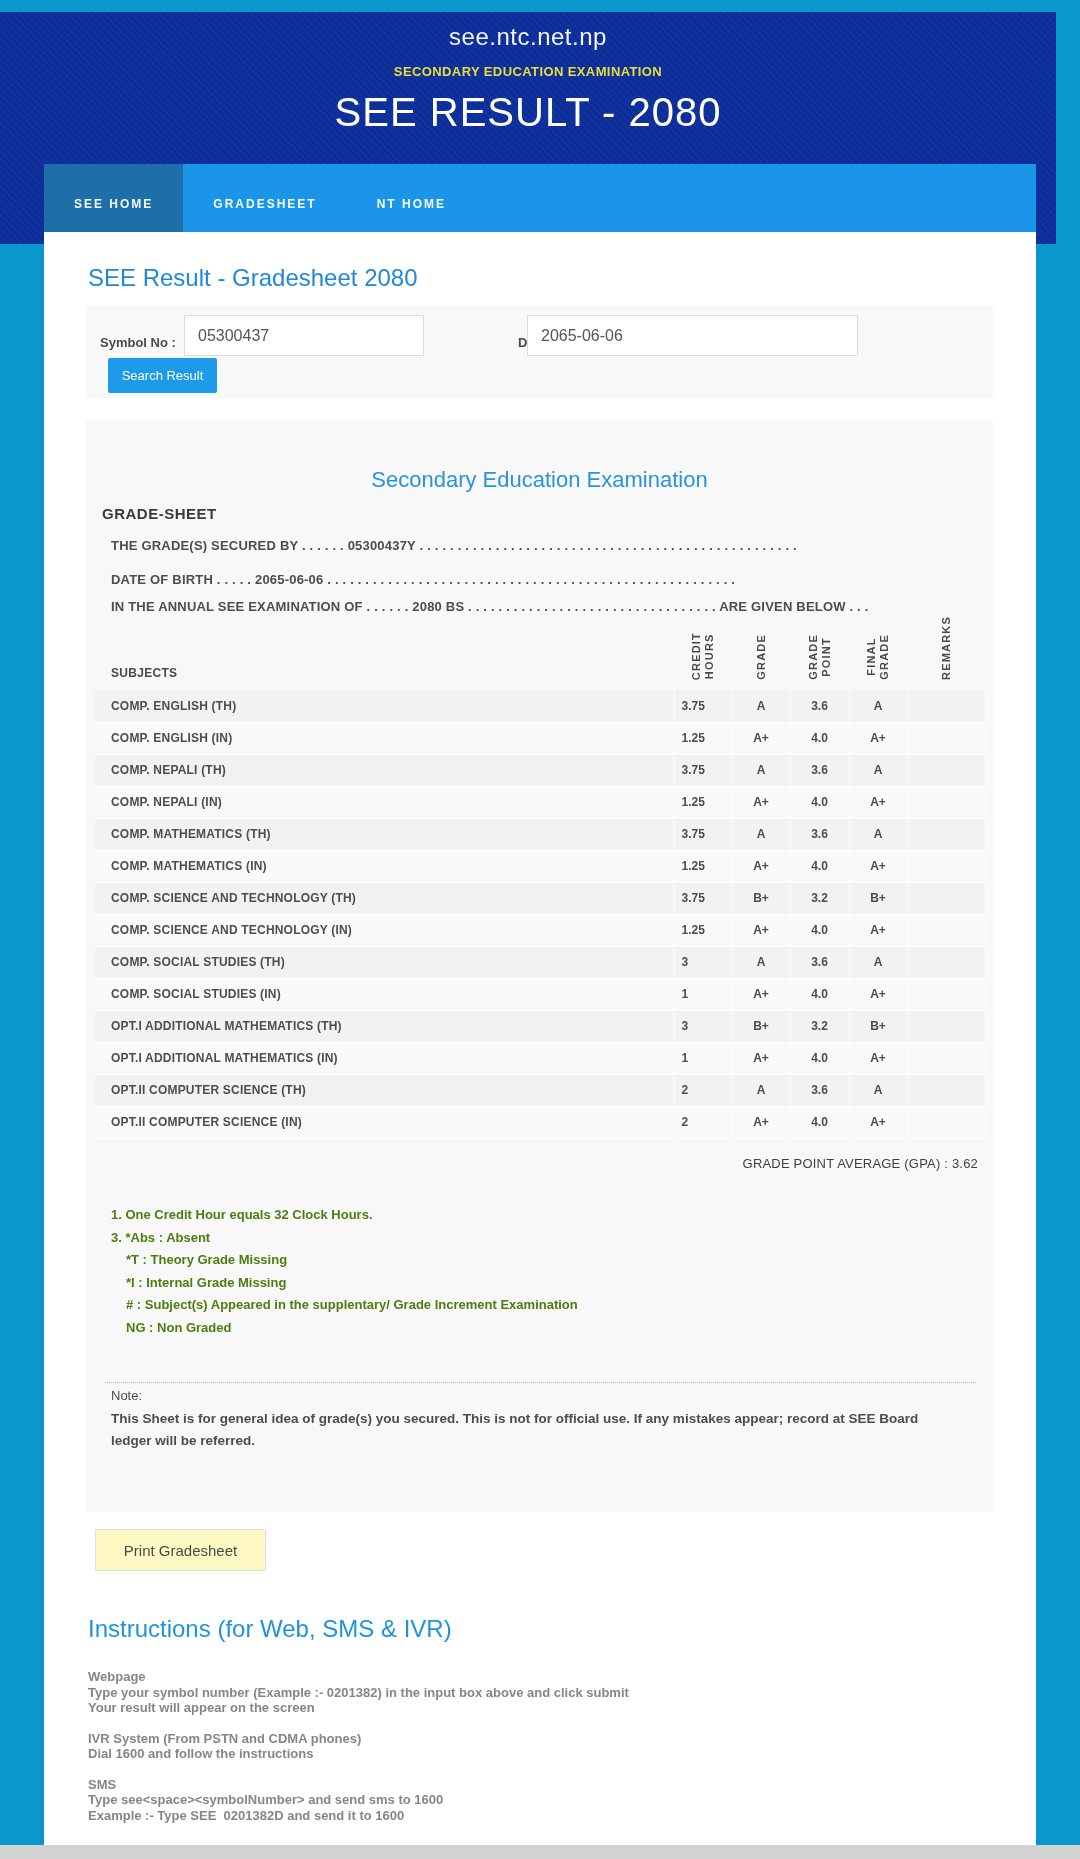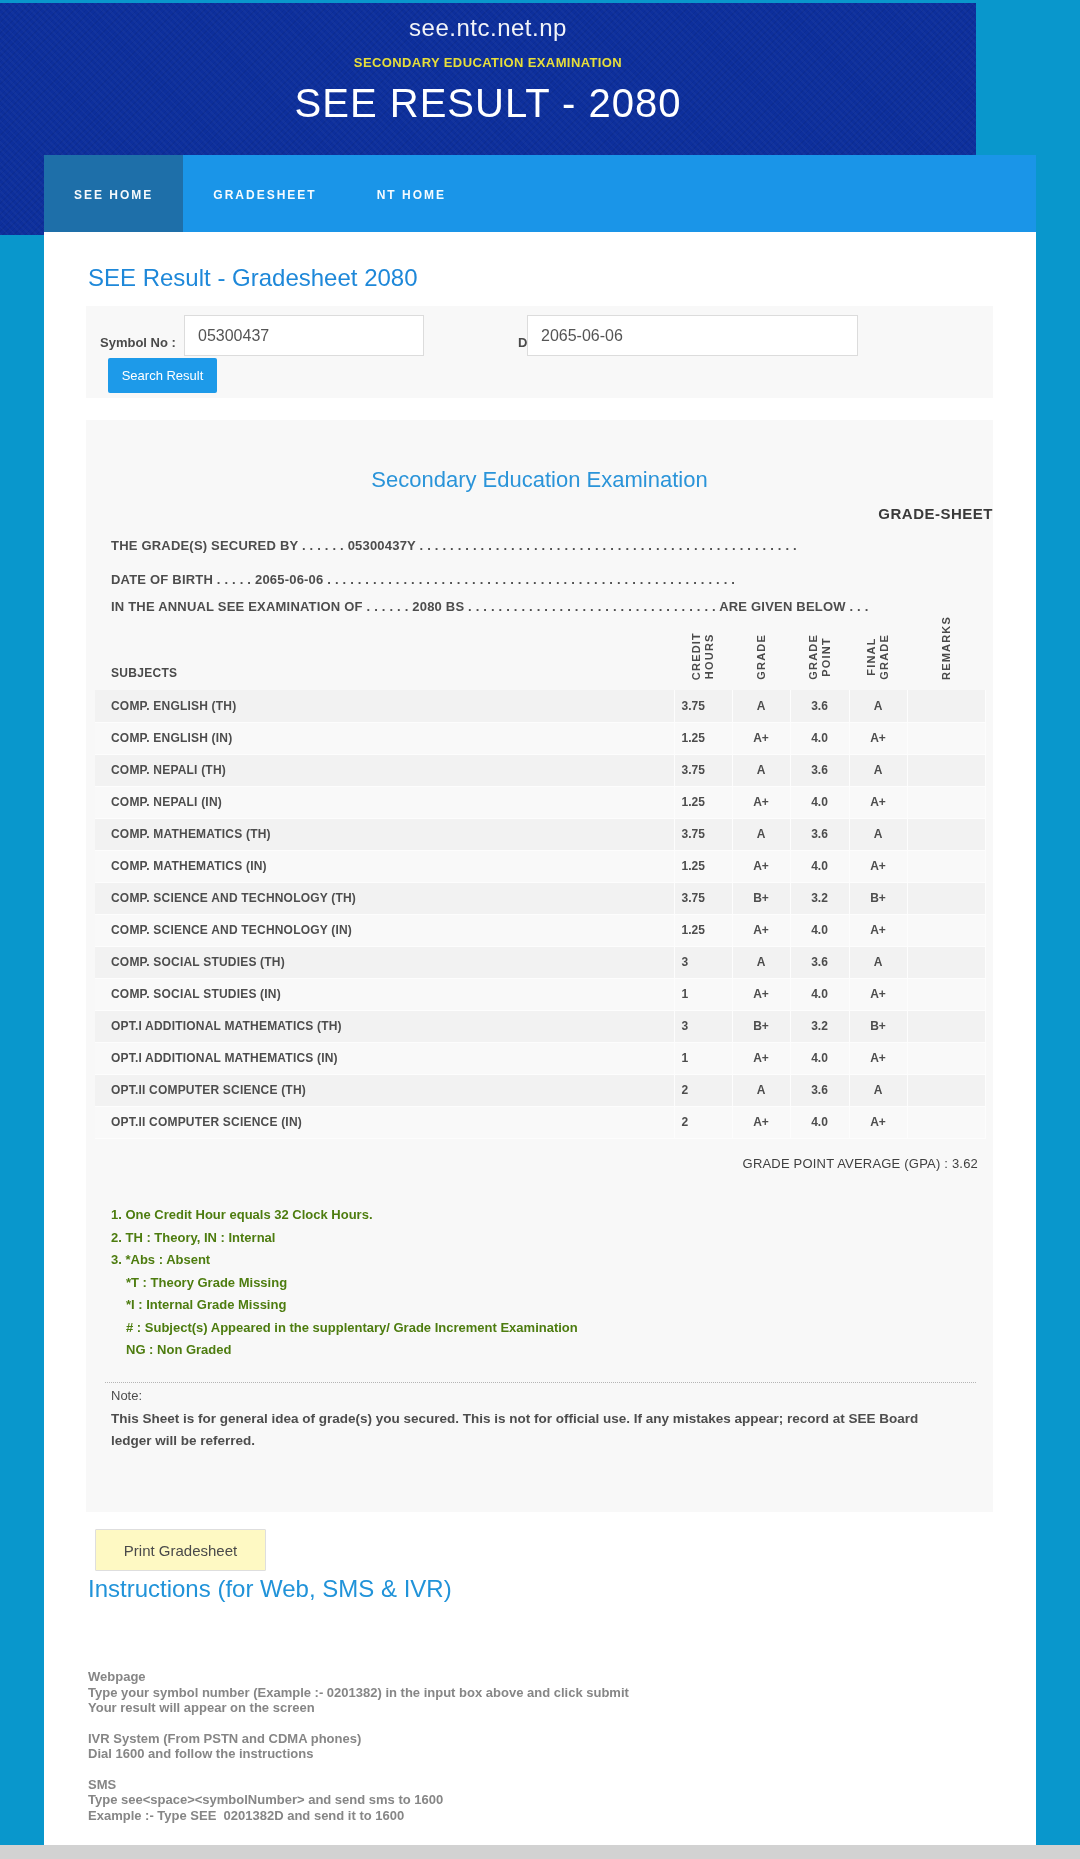--- a/index.html
+++ b/index.html
@@ -6,21 +6,21 @@
   html,body { width:1080px; height:1859px; }
   body {
     position: relative;
     background: #0997cc;
     font-family: "Liberation Sans", sans-serif;
     overflow: hidden;
   }
 
   
   .header {
-    position: absolute; top:3px; left:0; width:976px; height:232px;
+    position: absolute; top:12px; left:0; width:1056px; height:232px;
     background-color:#0d2f9c;
     background-image:
       repeating-linear-gradient(45deg, rgba(255,255,255,0.025) 0 2px, transparent 2px 5px),
       repeating-linear-gradient(-45deg, rgba(0,0,0,0.06) 0 1px, transparent 1px 4px);
   }
   .site-title {
     position:absolute; top:11px; left:0; width:100%;
     text-align:center; color:#f2f4f8; font-size:24px; font-weight:400; letter-spacing:0.5px;
   }
   .header-subtitle {
@@ -79,22 +79,22 @@
   
   .sheet-panel {
     position:absolute; left:42px; top:188px; width:907px; height:1092px;
     background:#f8f8f8; color:#4a4a4a;
   }
   .sheet-title {
     position:absolute; top:47px; left:0; width:100%;
     text-align:center; color:#2a94d9; font-size:22px; line-height:26px; font-weight:400;
   }
   .sheet-subtitle {
-    position:absolute; top:85px; left:0; width:100%;
-    text-align:right; color:#3a3a3a; font-size:15px; font-weight:700; letter-spacing:0.5px;
+    position:absolute; top:85px; left:16px; width:100%;
+    text-align:left; color:#3a3a3a; font-size:15px; font-weight:700; letter-spacing:0.5px;
   }
   .dotted-line { position:absolute; left:25px; font-size:13px; font-weight:700; color:#4d4d4d; white-space:nowrap; letter-spacing:0.2px; }
   .dl-1 { top:118px; }
   .dl-2 { top:152px; }
   .dl-3 { top:179px; }
 
   .grade-table {
     position:absolute; left:9px; top:176px; width:890px;
     border-collapse:collapse; table-layout:fixed;
   }
@@ -139,21 +139,21 @@
 
   
   .print-button {
     position:absolute; left:51px; top:1297px; width:171px; height:42px;
     background:#fef9c3; border:1px solid #dedede; border-radius:1px;
     font-family:"Liberation Sans", sans-serif; font-size:15px; color:#4a4a4a; cursor:pointer;
   }
 
   
   .instructions-heading {
-    position:absolute; left:44px; top:1342px;
+    position:absolute; left:44px; top:1382px;
     font-size:24px; line-height:30px; font-weight:500; color:#2193d9;
   }
   .instructions-body { position:absolute; left:44px; top:1437px; width:900px; }
   .instr-block { margin-bottom:15px; }
   .instr-title, .instr-line {
     font-size:13px; font-weight:700; color:#868686; line-height:15.5px; white-space:pre-wrap;
   }
 
   .footer-strip { position:absolute; left:0; bottom:0; width:1080px; height:14px; background:#d2d2d2; }
 </style>
@@ -343,21 +343,20 @@
         </tbody>
     </table>
 
     <div class="gpa-line">GRADE POINT AVERAGE (GPA) : 3.62</div>
 
     <div class="notes-block">
       <div>
 
           <div class="note-line">1. One Credit Hour equals 32 Clock Hours.</div>
 
-          <div class="note-line">2. TH : Theory, IN : Internal</div>
 
           <div class="note-line">3. *Abs : Absent</div>
         </div>
       <div class="sub-notes-block">
 
           <div class="note-line">*T : Theory Grade Missing</div>
 
           <div class="note-line">*I : Internal Grade Missing</div>
 
           <div class="note-line"># : Subject(s) Appeared in the supplentary/ Grade Increment Examination</div>

